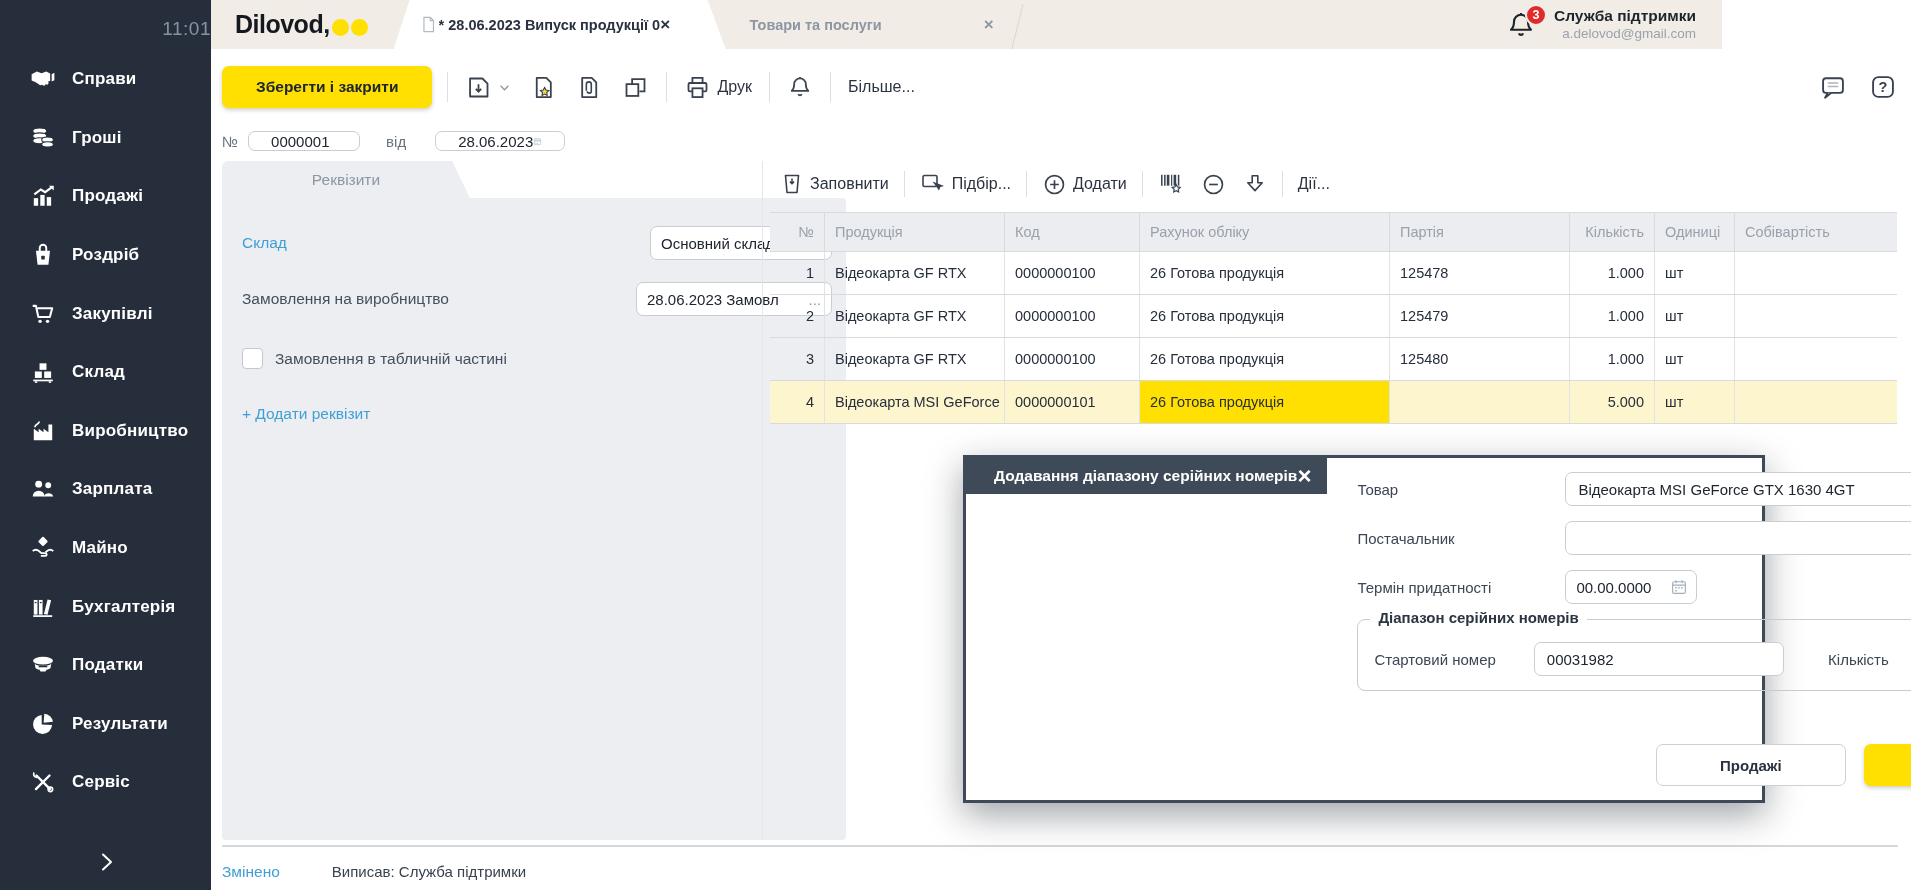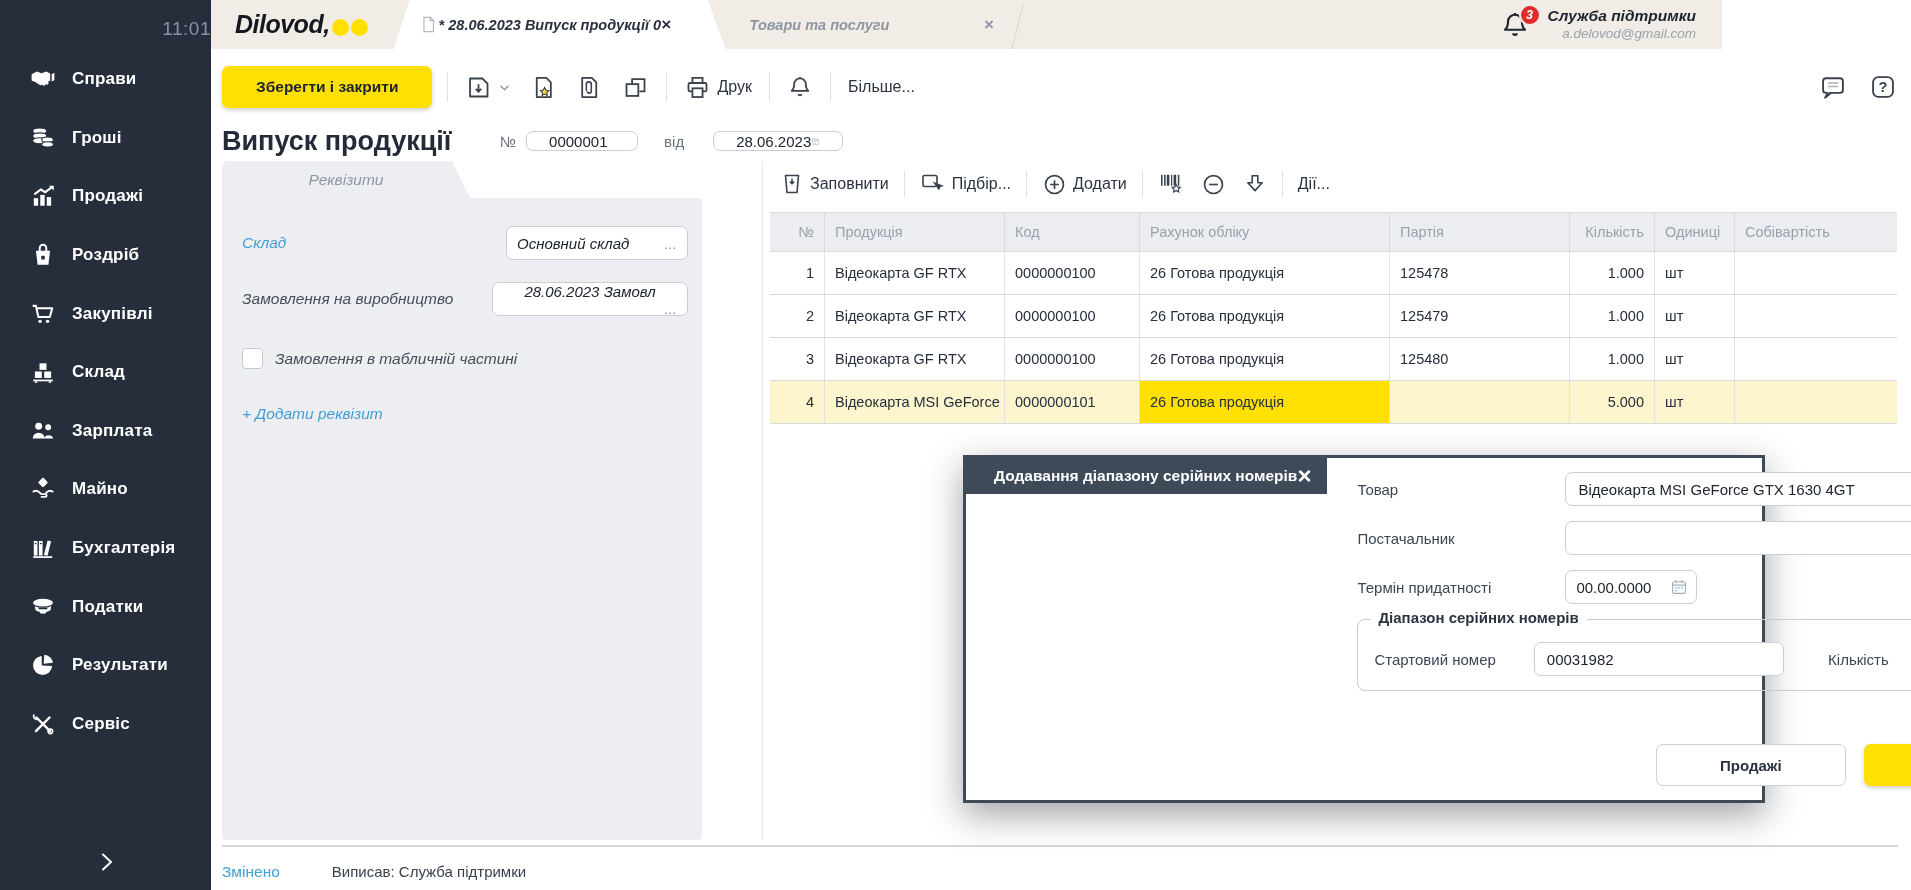--- a/index.html
+++ b/index.html
@@ -9,21 +9,21 @@
 
   
   .sidebar { position:absolute; left:0; top:0; width:211px; height:890px; background:#262e3c; display:flex; flex-direction:column; }
   .side-time { text-align:right; padding:18px 0 10px; color:#8793a5; font-size:19px; letter-spacing:.5px; }
   .nav-item { display:flex; align-items:center; gap:16px; height:58.6px; padding-left:30px; color:#fff; cursor:pointer; }
   .nav-item span.lbl { font-size:17px; font-weight:700; letter-spacing:.2px; white-space:nowrap; }
   .nav-item .ic { width:26px; height:26px; flex:none; display:flex; align-items:center; justify-content:center; }
   .collapse { margin-top:auto; margin-bottom:16px; display:flex; justify-content:center; cursor:pointer; }
 
   
-  .topbar { position:absolute; left:211px; top:0; width:1511px; height:49px; background:#f1ede6; display:flex; align-items:stretch;font-style:italic; }
+  .topbar { position:absolute; left:211px; top:0; width:1511px; height:49px; background:#f1ede6; display:flex; align-items:stretch; }
   .logo { display:flex; align-items:center; padding:0 26px 0 24px; font-size:25px; font-weight:800; color:#15181f; letter-spacing:-.5px; }
   .logo .dot { width:17px; height:17px; border-radius:50%; background:#ffe000; display:inline-block; margin-left:2px; align-self:center; margin-top:6px; }
   .tab { display:flex; align-items:center; font-size:14.5px; font-weight:600; cursor:pointer; }
   .tab-active { background:#fff; width:332px; clip-path:polygon(16px 0, calc(100% - 18px) 0, 100% 100%, 0 100%); padding:0 26px; gap:0; color:#2a3240; }
   .tab-active .title { white-space:nowrap; overflow:hidden; max-width:226px; }
   .tab-inactive { width:292px; color:#8d96a3; padding:0 24px; justify-content:space-between; position:relative; }
   .tab-inactive::after { content:""; position:absolute; right:0; top:4px; bottom:0; width:1px; background:#dcd6ca; transform:skewX(-14deg); }
   .close-x { font-size:17px; font-weight:700; line-height:1; cursor:pointer; }
   .topbar-right { margin-left:auto; display:flex; align-items:center; gap:16px; padding-right:26px; }
   .bell-wrap { position:relative; width:32px; height:34px; display:flex; align-items:center; cursor:pointer; }
@@ -42,29 +42,29 @@
   .tool-right { position:absolute; right:12px; top:22px; display:flex; gap:18px; }
 
   .title-row { position:absolute; left:11px; top:72px; display:flex; align-items:center; height:40px; }
   .doc-title { font-size:27px; font-weight:700; color:#232b39; width:278px; }
   .fld-label { font-size:15px; color:#6a7380; }
   .tinput { background:#fff; border:1px solid #c9ced4; border-radius:7px; height:20px; display:flex; align-items:center; padding:0 22px; font-size:15px; color:#20262f; }
   .num-input { width:112px; margin:0 26px 0 10px; }
   .date-input { width:130px; margin-left:29px; justify-content:flex-end; }
 
   
-  .panel { position:absolute; left:11px; top:112px; width:480px; height:679px;font-style:italic; }
+  .panel { position:absolute; left:11px; top:112px; width:624px; height:679px; }
   .panel-tab { width:248px; height:37px; background:#eceef1; clip-path:polygon(0 0, calc(100% - 18px) 0, 100% 100%, 0 100%); border-radius:6px 0 0 0; display:flex; align-items:center; justify-content:center; color:#8d96a3; font-size:15.5px; cursor:pointer; }
   .panel-body { background:#eceef1; height:642px; padding:28px 14px 0 20px; border-radius:0 4px 4px 4px; }
   .frow { display:flex; align-items:center; justify-content:space-between; margin-bottom:22px; }
   .link { color:#3f9fd6; font-size:15.5px; cursor:pointer; }
   .plabel { color:#454f5d; font-size:15.5px; }
   .finput { background:#fff; border:1px solid #c9ced4; border-radius:7px; height:34px; display:flex; align-items:center; padding:0 10px; font-size:15px; color:#20262f; cursor:pointer; }
   .finput .dots { margin-left:auto; padding-left:8px; color:#8d96a3; }
-  .w-wh { width:182px; } .w-ord { width:196px;flex-direction:column; }
+  .w-wh { width:182px; } .w-ord { width:196px; }
   .cbrow { display:flex; align-items:center; gap:12px; margin:32px 0 0; cursor:pointer; }
   .cbx { width:21px; height:21px; background:#fff; border:1px solid #c2c8cf; border-radius:4px; flex:none; }
   .addlink { margin-top:36px; display:inline-block; }
   .vsep { position:absolute; left:551px; top:112px; width:1px; height:679px; background:#e4e6e9; }
 
   
   .grid { position:absolute; left:559px; top:112px; width:1127px; height:679px; }
   .grid-toolbar { display:flex; align-items:center; gap:13px; height:38px; margin:4px 0 9px 8px; font-size:15px; color:#2b3340; }
   .gsep { width:1px; height:26px; background:#dcdfe3; }
   .tbl-head { display:flex; height:40px; background:#ecedf0; border-top:1px solid #d8dbde; border-bottom:1px solid #d8dbde; color:#99a1ac; font-size:14.5px; align-items:center; }
@@ -178,20 +178,29 @@
               <rect x="4.5" y="20.6" width="2.2" height="1.4"></rect>
               <rect x="17.3" y="20.6" width="2.2" height="1.4"></rect>
             </g>
           </svg>
         </span>
       <span class="lbl">Склад</span>
     </div>
     <div class="nav-item">
       <span class="ic">
           <svg viewBox="0 0 24 24" width="26" height="26">
+            <path fill="#fff" d="M3.5 20.5V10l4.5 3.2V10l4.5 3.2V10l4.5 3.2V6h3.5v14.5z"></path>
+            <path d="M4.5 8.5c0-2.8 4-2.6 4-5.3" stroke="#fff" stroke-width="1.6" fill="none"></path>
+          </svg>
+        </span>
+      <span class="lbl">Виробництво</span>
+    </div>
+    <div class="nav-item">
+      <span class="ic">
+          <svg viewBox="0 0 24 24" width="26" height="26">
             <g fill="#fff">
               <circle cx="8" cy="7.5" r="3.2"></circle>
               <path d="M2.5 19a5.5 5.5 0 0 1 11 0z"></path>
               <circle cx="16.8" cy="8.5" r="2.7"></circle>
               <path d="M12.9 19a4.6 4.6 0 0 1 8.6 0z"></path>
             </g>
           </svg>
         </span>
       <span class="lbl">Зарплата</span>
     </div>
@@ -360,21 +369,20 @@
       </button>
       <button class="icon-btn">
         <svg viewBox="0 0 24 24" width="28" height="28">
             <rect x="3.5" y="3.5" width="17" height="17" rx="4.5" stroke="#39424e" stroke-width="1.6" fill="#fff"></rect>
             <text x="12" y="16.4" text-anchor="middle" font-size="12.5" font-weight="bold" fill="#39424e" font-family="Liberation Sans, sans-serif">?</text>
           </svg>
       </button>
     </div>
 
     <div class="title-row">
-      <div class="doc-title">Випуск продукції</div>
       <span class="fld-label">№</span>
       <div class="tinput num-input">0000001</div>
       <span class="fld-label">від</span>
       <div class="tinput date-input">
         <span>28.06.2023</span>
         <svg viewBox="0 0 24 24" width="19" height="19">
             <rect x="3.5" y="5" width="17" height="15.5" rx="2" stroke="#9fb0bf" stroke-width="1.5" fill="none"></rect>
             <path d="M3.5 9.5h17M8 3v4M16 3v4" stroke="#9fb0bf" stroke-width="1.5"></path>
             <g fill="#9fb0bf">
               <rect x="7" y="12" width="2" height="2"></rect>

